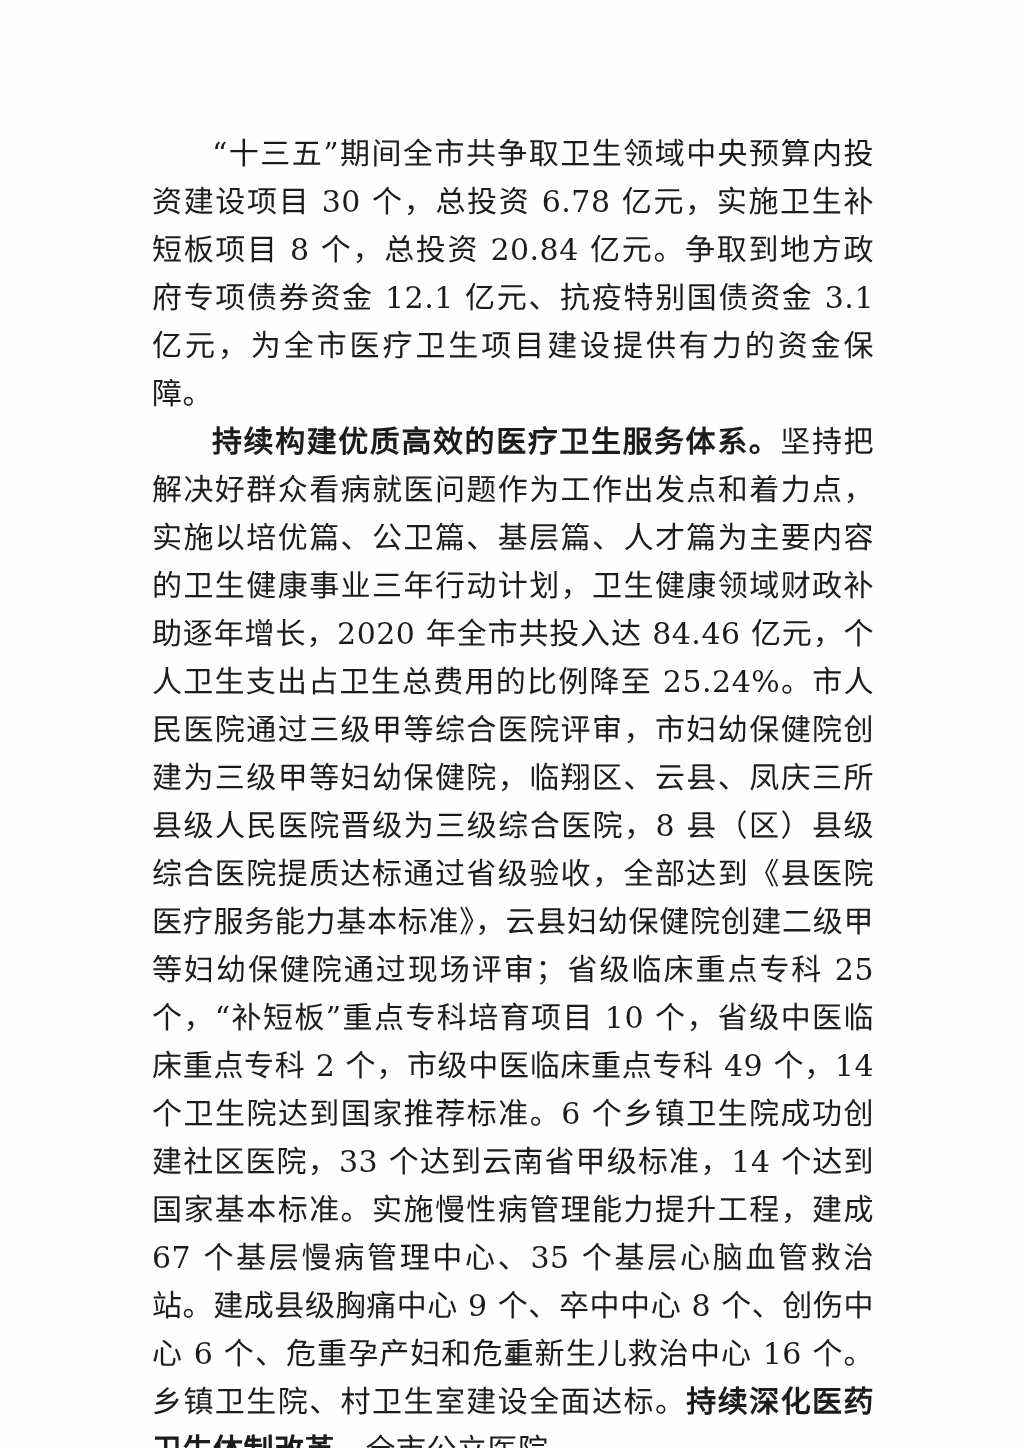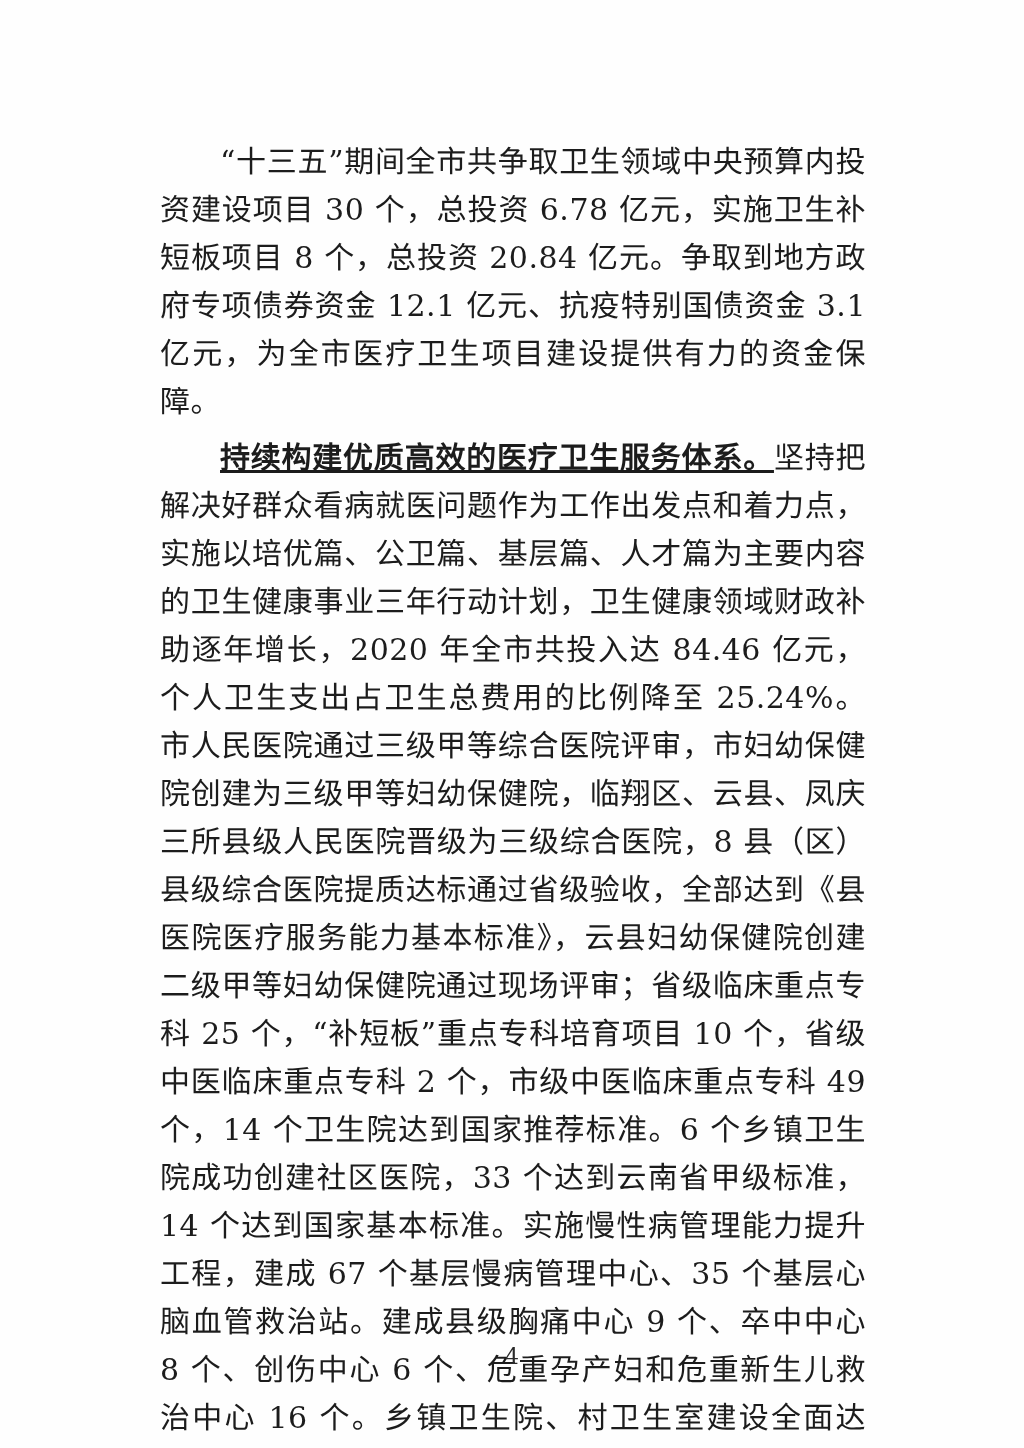--- a/index.html
+++ b/index.html
@@ -21,27 +21,26 @@
     position: absolute;
     left: 152px;
     top: 130px;
     width: 722px;
     font-size: 30px;
     line-height: 48px;
     text-align: justify;
     letter-spacing: 0.5px;
   }
   .para {
-    margin: 8px;
+    margin: 0;
     padding: 0;
     text-indent: 2em;
   }
   .bold {
     font-weight: bold;
-    text-decoration: underline;
   }
   .page-number {
     position: absolute;
     left: 0;
     width: 100%;
     top: 1342px;
     text-align: center;
     font-size: 22px;
     line-height: 30px;
     color: #2a2a2a;

